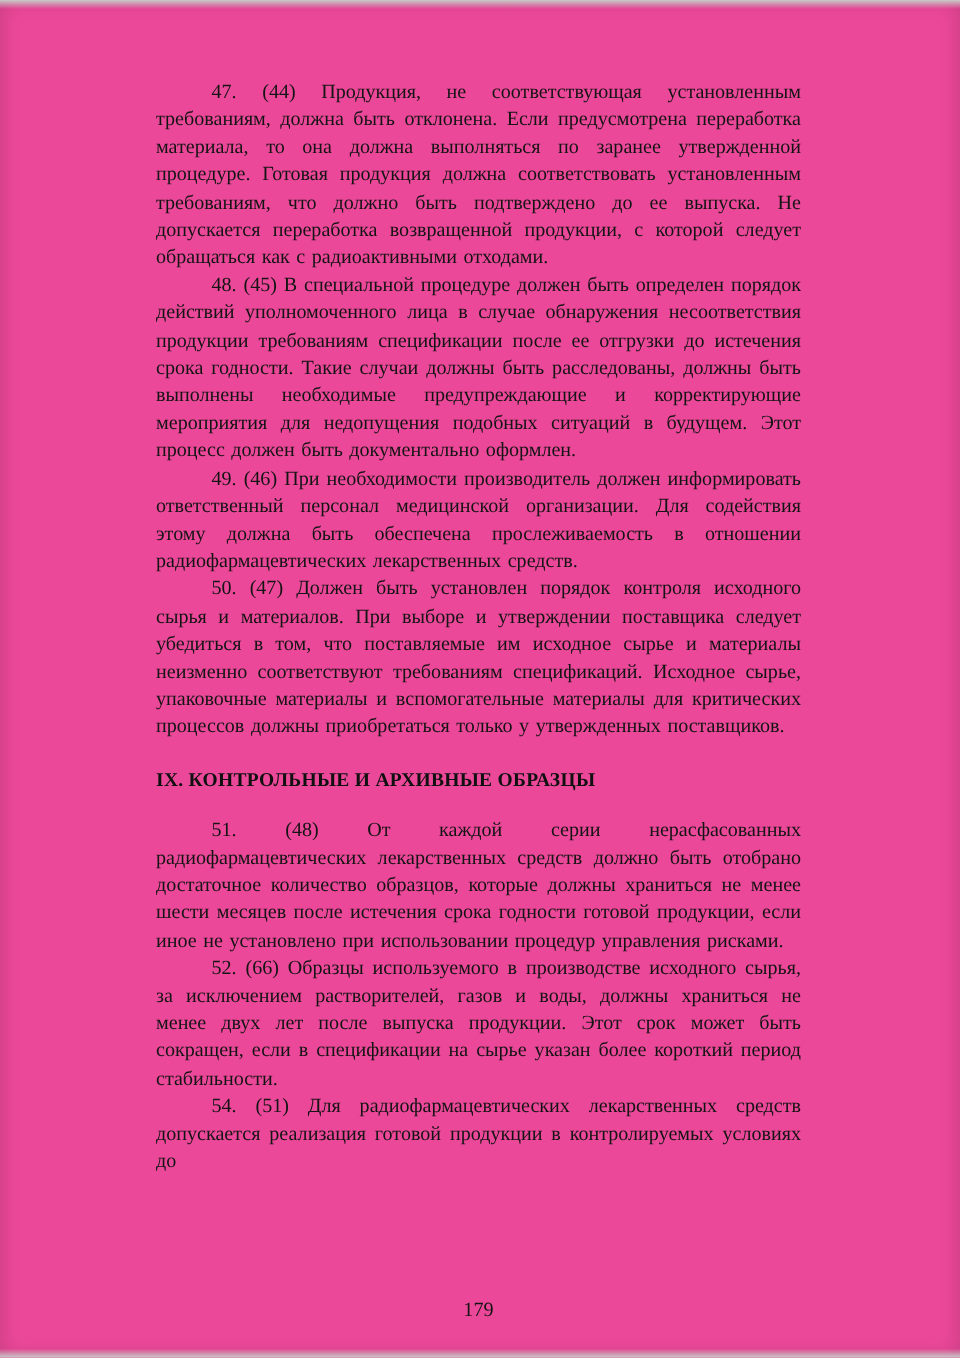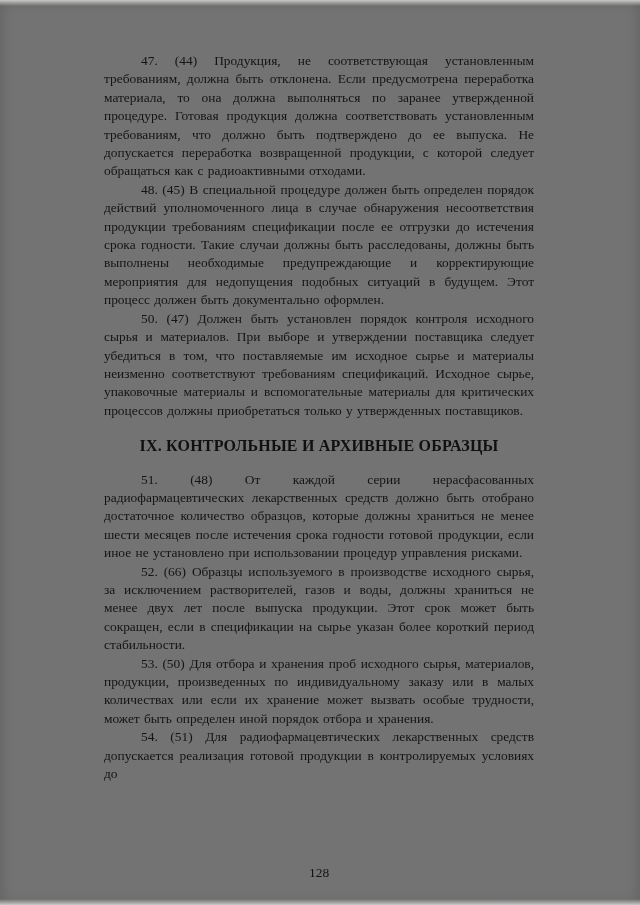--- a/index.html
+++ b/index.html
@@ -5,21 +5,21 @@
   html, body {
     margin: 0;
     padding: 0;
     background: #dededc;
   }
   .sheet {
     position: relative;
     width: 640px;
     height: 905px;
     margin: 0 auto;
-    background: #737373;
+    background: #ec4899;
     box-sizing: border-box;
     box-shadow: inset 0 0 14px rgba(0,0,0,0.18);
     overflow: hidden;
   }
   .scan-edge-top, .scan-edge-bottom {
     position: absolute;
     left: 0;
     width: 100%;
     height: 6px;
     background: linear-gradient(#c9c9c7, rgba(201,201,199,0));
@@ -40,22 +40,22 @@
     color: #141414;
   }
   p.para {
     margin: 0;
     text-align: justify;
     text-indent: 37px;
     word-spacing: 1px;
   }
   h2.heading {
     margin: 17px 0 15px 0;
-    text-align: center;
-    font-size: 16px;
+    text-align: left;
+    font-size: 13px;
     font-weight: bold;
     letter-spacing: 0.2px;
     color: #101010;
   }
   .page-number {
     position: absolute;
     bottom: 24px;
     left: 104px;
     width: 430px;
     text-align: center;
@@ -66,24 +66,24 @@
 </style>
 </head>
 <body>
 
 <div class="sheet">
   <div class="scan-edge-top"></div>
 
   <div class="content">
     <p class="para">47. (44) Продукция, не соответствующая установленным требованиям, должна быть отклонена. Если предусмотрена переработка материала, то она должна выполняться по заранее утвержденной процедуре. Готовая продукция должна соответствовать установленным требованиям, что должно быть подтверждено до ее выпуска. Не допускается переработка возвращенной продукции, с которой следует обращаться как с радиоактивными отходами.</p>
     <p class="para">48. (45) В специальной процедуре должен быть определен порядок действий уполномоченного лица в случае обнаружения несоответствия продукции требованиям спецификации после ее отгрузки до истечения срока годности. Такие случаи должны быть расследованы, должны быть выполнены необходимые предупреждающие и корректирующие мероприятия для недопущения подобных ситуаций в будущем. Этот процесс должен быть документально оформлен.</p>
+    <p class="para">49. (46) При необходимости производитель должен информировать ответственный персонал медицинской организации. Для содействия этому должна быть обеспечена прослеживаемость в отношении радиофармацевтических лекарственных средств.</p>
     <p class="para">50. (47) Должен быть установлен порядок контроля исходного сырья и материалов. При выборе и утверждении поставщика следует убедиться в том, что поставляемые им исходное сырье и материалы неизменно соответствуют требованиям спецификаций. Исходное сырье, упаковочные материалы и вспомогательные материалы для критических процессов должны приобретаться только у утвержденных поставщиков.</p>
     <h2 class="heading">IX. КОНТРОЛЬНЫЕ И АРХИВНЫЕ ОБРАЗЦЫ</h2>
     <p class="para">51. (48) От каждой серии нерасфасованных радиофармацевтических лекарственных средств должно быть отобрано достаточное количество образцов, которые должны храниться не менее шести месяцев после истечения срока годности готовой продукции, если иное не установлено при использовании процедур управления рисками.</p>
     <p class="para">52. (66) Образцы используемого в производстве исходного сырья, за исключением растворителей, газов и воды, должны храниться не менее двух лет после выпуска продукции. Этот срок может быть сокращен, если в спецификации на сырье указан более короткий период стабильности.</p>
-    <p class="para">53. (50) Для отбора и хранения проб исходного сырья, материалов, продукции, произведенных по индивидуальному заказу или в малых количествах или если их хранение может вызвать особые трудности, может быть определен иной порядок отбора и хранения.</p>
     <p class="para">54. (51) Для радиофармацевтических лекарственных средств допускается реализация готовой продукции в контролируемых условиях до</p>
   </div>
 
-  <div class="page-number">128</div>
+  <div class="page-number">179</div>
 
   <div class="scan-edge-bottom"></div>
 </div>
 
 </body></html>

